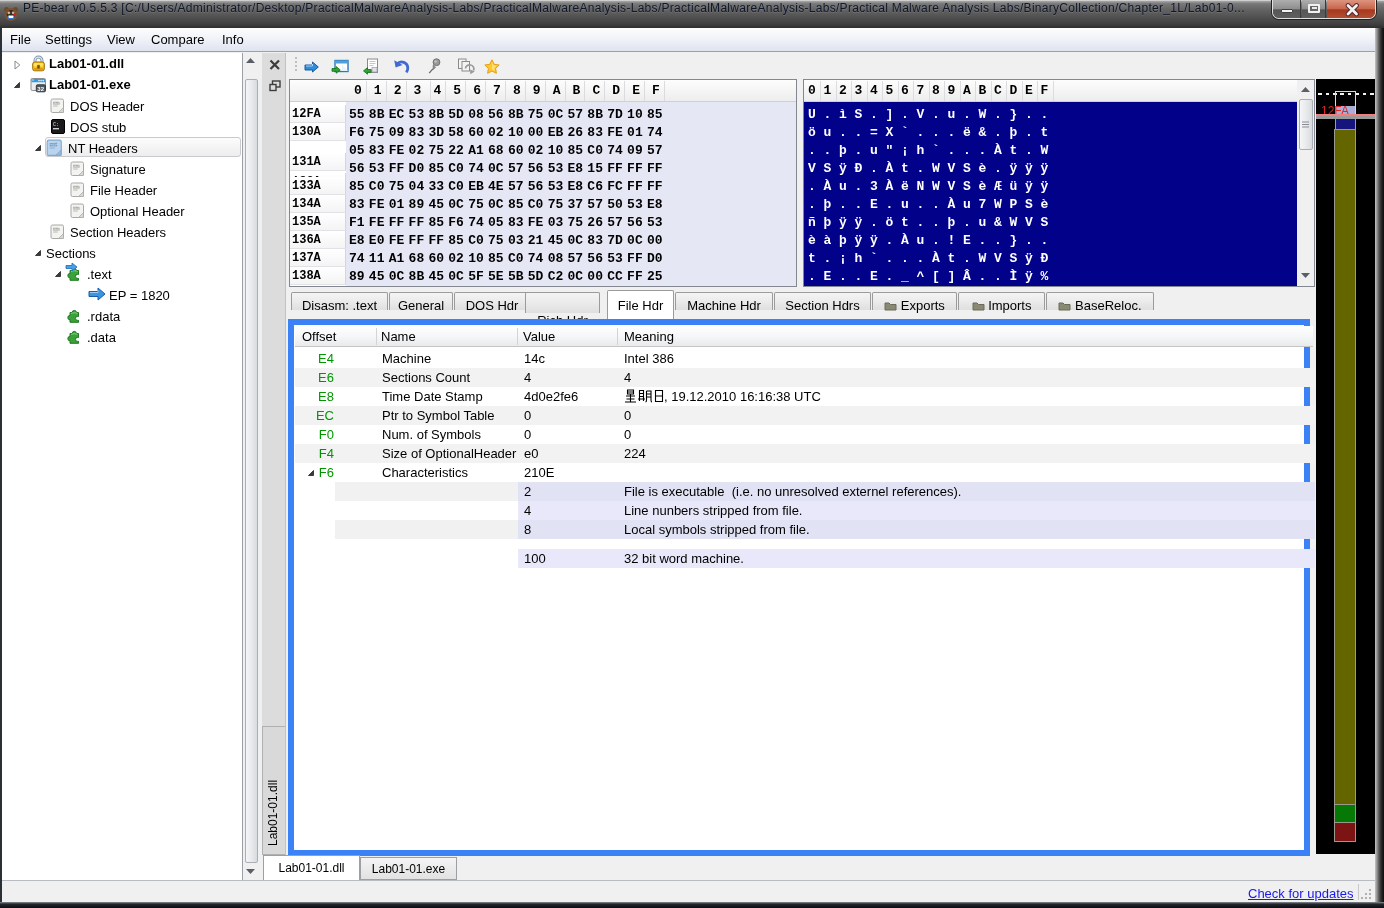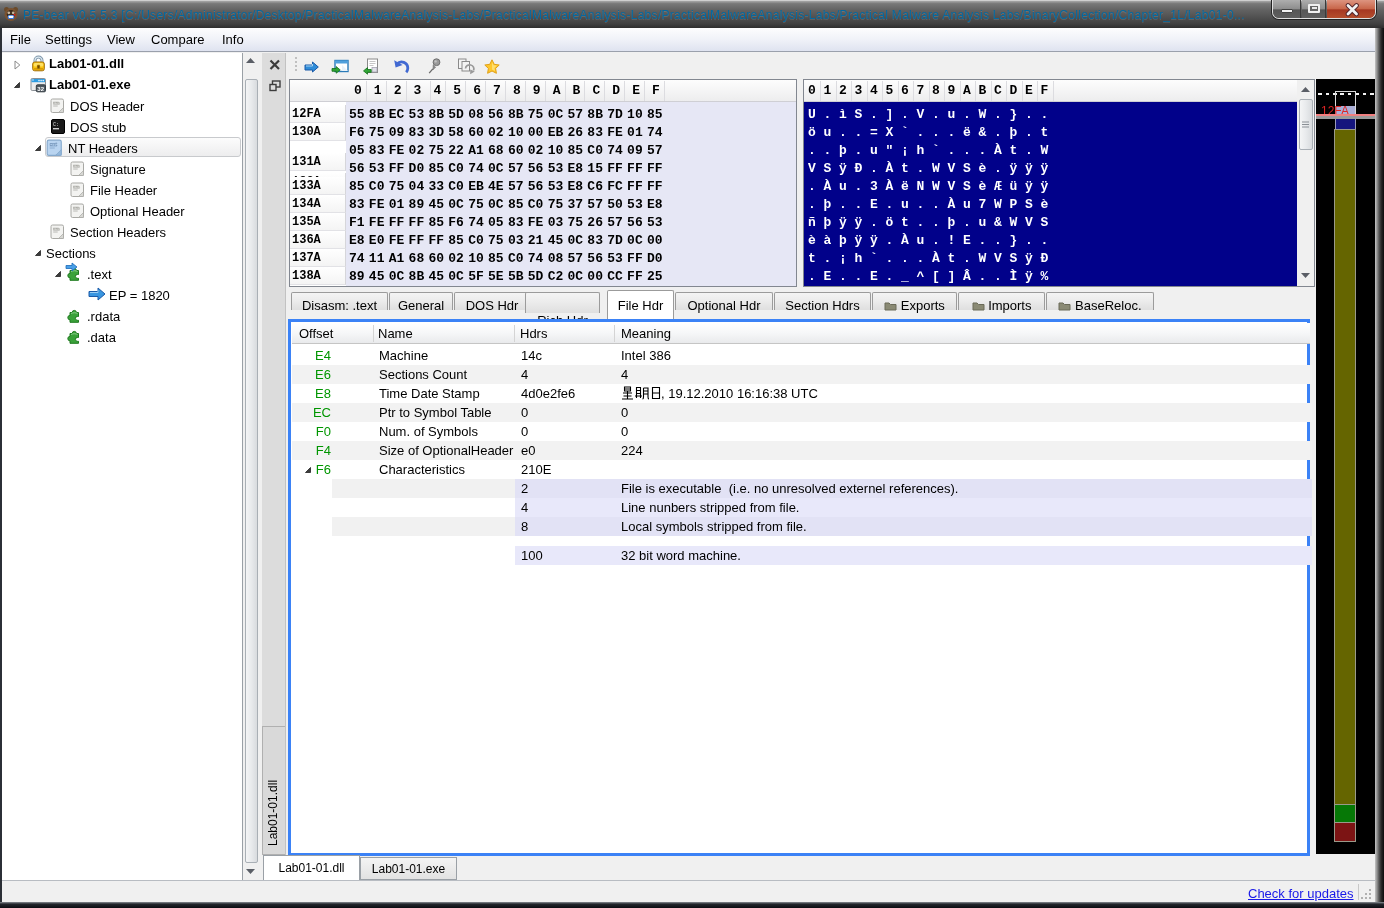--- a/index.html
+++ b/index.html
@@ -1,20 +1,20 @@
 <!DOCTYPE html>
 <html><head><meta charset="utf-8">
 <style>
 *{margin:0;padding:0;box-sizing:border-box}
 html,body{width:1384px;height:908px;overflow:hidden}
 body{font-family:"Liberation Sans",sans-serif;background:#f0f0f0;position:relative}
 .abs{position:absolute}
 
 #titlebar{left:0;top:0;width:1384px;height:28px;background:linear-gradient(180deg,#a8a8a8 0,#787878 10%,#616161 35%,#515151 60%,#404040 85%,#2e2e2e 100%);border-top:1px solid #cfcfcf}
-#title-text{left:23px;top:8px;font-size:12px;color:#0369a1;text-shadow:0 1px 0 rgba(255,255,255,.12);white-space:nowrap;letter-spacing:.29px}
+#title-text{left:23px;top:1px;font-size:12px;color:#0f172a;text-shadow:0 1px 0 rgba(255,255,255,.12);white-space:nowrap;letter-spacing:.29px}
 #frame-left{left:0;top:28px;width:2px;height:874px;background:#2b2f36}
 #frame-right{left:1375px;top:28px;width:9px;height:874px;background:linear-gradient(90deg,#c6c6c6 0,#8a8a8a 25%,#565656 45%,#2a2a2a 70%,#0c0c0c 100%)}
 #frame-bottom{left:0;top:902px;width:1384px;height:6px;background:linear-gradient(180deg,#8a8f96 0,#23262c 35%,#0b0d12 100%)}
 
 #menubar{left:2px;top:28px;width:1373px;height:24px;background:linear-gradient(180deg,#fdfdfe 0,#f0f2f8 50%,#dfe3f0 100%);border-bottom:1px solid #9aa0ac;font-size:13px;color:#000}
 #menubar span{position:absolute;top:4px}
 
 #tree{left:2px;top:53px;width:256px;height:827px;background:#fff;border-right:1px solid #9aa0a6}
 .trow{position:absolute;height:21px;font-size:13px;color:#000;white-space:nowrap}
 .bold{font-weight:bold}
@@ -38,21 +38,21 @@
 #ascpanel{left:803px;top:79px;width:512px;height:208px;background:#fff;border:1px solid #828790}
 #ascnavy{position:absolute;left:0;top:22px;width:493px;height:184px;background:#01018a}
 .ascrow{position:absolute;left:4px;white-space:pre;word-spacing:-.1px;color:#fff}
 #aschead{position:absolute;left:4px;top:3px;white-space:pre;word-spacing:-.1px}
 
 #minimap{left:1316px;top:79px;width:59px;height:775px;background:#000}
 
 .tab{position:absolute;top:292px;height:18px;background:linear-gradient(180deg,#f4f4f4 0,#ececec 45%,#dfdfdf 100%);border:1px solid #9b9b9b;border-bottom:none;border-radius:2px 2px 0 0;font-size:13px;text-align:center;color:#000}
 .tab.active{top:290px;height:29px;background:#fff;z-index:5}
 
-#tablebox{left:288px;top:319px;width:1022px;height:537px;background:#fff;border:3px solid #3b82f6}
+#tablebox{left:288px;top:319px;width:1022px;height:537px;background:#fff;border:6px solid #3b82f6}
 #thead{position:absolute;left:1px;top:1px;width:1018px;height:21px;background:linear-gradient(180deg,#ffffff 0,#f6f7f8 50%,#e9eaec 100%);border-bottom:1px solid #c5c5c5}
 #thead span{position:absolute;top:3px;font-size:13px;color:#000}
 #thead i{position:absolute;top:2px;width:1px;height:17px;background:#d4d4d4}
 .drow{position:absolute;left:1px;width:1020px;height:19px;font-size:13px;color:#000}
 .drow span{line-height:19px;white-space:nowrap}
 .drow i{top:0;font-style:normal}
 .gr{color:#009600}
 
 #doctab1{left:263px;top:855px;width:97px;height:25px;background:#fff;border:1px solid #9aa0a6;border-bottom:none;font-size:12px;text-align:center;padding-top:5px;z-index:4}
 #doctab2{left:360px;top:857px;width:97px;height:23px;background:linear-gradient(180deg,#f4f4f4,#e2e2e2);border:1px solid #9aa0a6;font-size:12px;text-align:center;padding-top:4px}
@@ -386,36 +386,36 @@
  <div class="abs" style="left:19px;top:12px;width:21px;height:25px;border:1px solid #d8d8d8"></div>
  <div class="abs" style="left:5px;top:25px;font-size:12px;color:#e02424">12FA</div>
  <div class="abs" style="left:0;top:35px;width:59px;height:2px;background:#f08080"></div>
  <div class="abs" style="left:0;top:37px;width:59px;height:3px;background:#9a9a9a"></div>
 </div>
 <div class="abs tab" style="left:291px;width:97px;padding-top:5px">Disasm: .text</div>
 <div class="abs tab" style="left:389px;width:64px;padding-top:5px">General</div>
 <div class="abs tab" style="left:454px;width:76px;padding-top:5px">DOS Hdr</div>
 <div class="abs tab" style="left:525px;width:75px;padding-top:20px">Rich Hdr</div>
 <div class="abs tab active" style="left:607px;width:67px;padding-top:7px">File Hdr</div>
-<div class="abs tab" style="left:675px;width:98px;padding-top:5px">Optional Hdr</div>
+<div class="abs tab" style="left:675px;width:98px;padding-top:5px">Machine Hdr</div>
 <div class="abs tab" style="left:774px;width:97px;padding-top:5px">Section Hdrs</div>
 <div class="abs tab" style="left:872px;width:85px;padding-top:5px"><svg width="13" height="11" style="vertical-align:-1px">
       <path d="M1 3 h4 l1.5 1.5 H12 V10 H1 Z" fill="#8a8a74" stroke="#6a6a58"></path>
     </svg> Exports</div>
 <div class="abs tab" style="left:958px;width:87px;padding-top:5px"><svg width="13" height="11" style="vertical-align:-1px">
       <path d="M1 3 h4 l1.5 1.5 H12 V10 H1 Z" fill="#8a8a74" stroke="#6a6a58"></path>
     </svg> Imports</div>
 <div class="abs tab" style="left:1046px;width:108px;padding-top:5px"><svg width="13" height="11" style="vertical-align:-1px">
       <path d="M1 3 h4 l1.5 1.5 H12 V10 H1 Z" fill="#8a8a74" stroke="#6a6a58"></path>
     </svg> BaseReloc.</div>
 <div class="abs" id="tablebox">
  <div id="thead">
    <span style="left:7px">Offset</span>
       <span style="left:86px">Name</span>
-      <span style="left:228px">Hdrs</span>
+      <span style="left:228px">Value</span>
       <span style="left:329px">Meaning</span>
    <i style="left:81px"></i>
       <i style="left:222px"></i>
       <i style="left:322px"></i>
  </div>
 
  <div class="drow" style="top:24px">
       <span class="abs gr" style="left:8px;width:31px;text-align:right">E4</span>
       <span class="abs" style="left:87px">Machine</span>
       <span class="abs" style="left:229px">14c</span>

